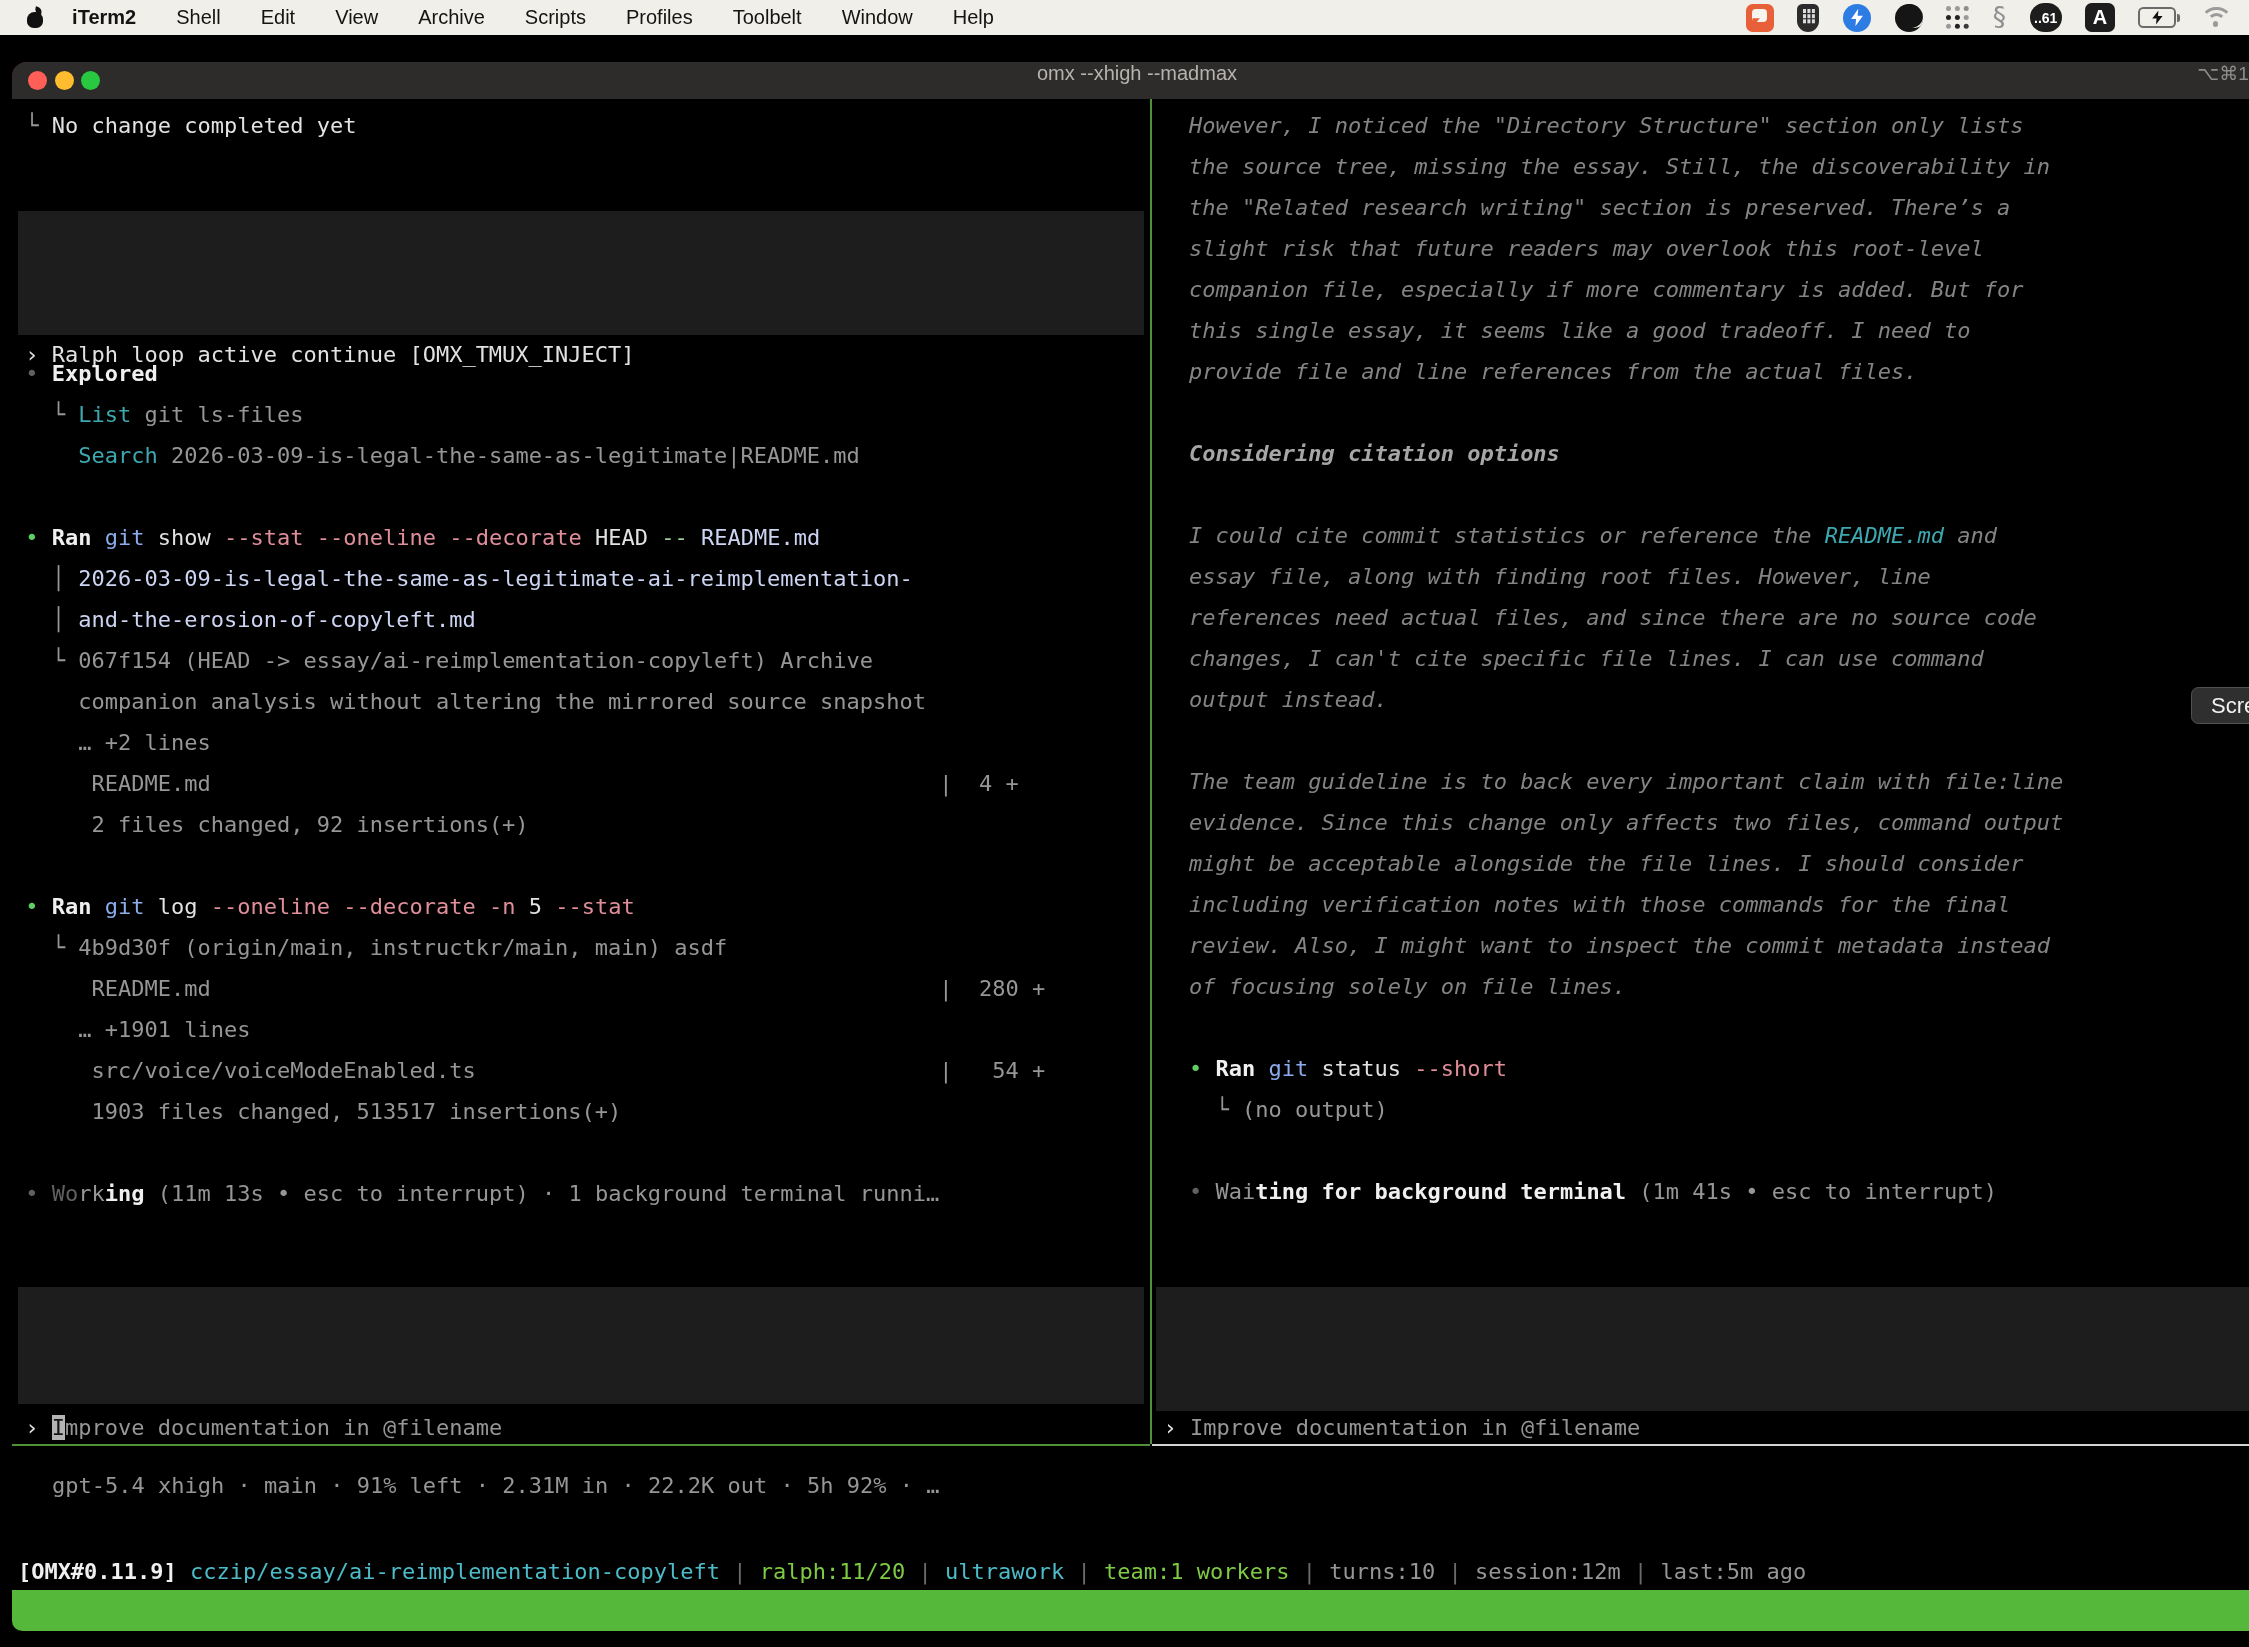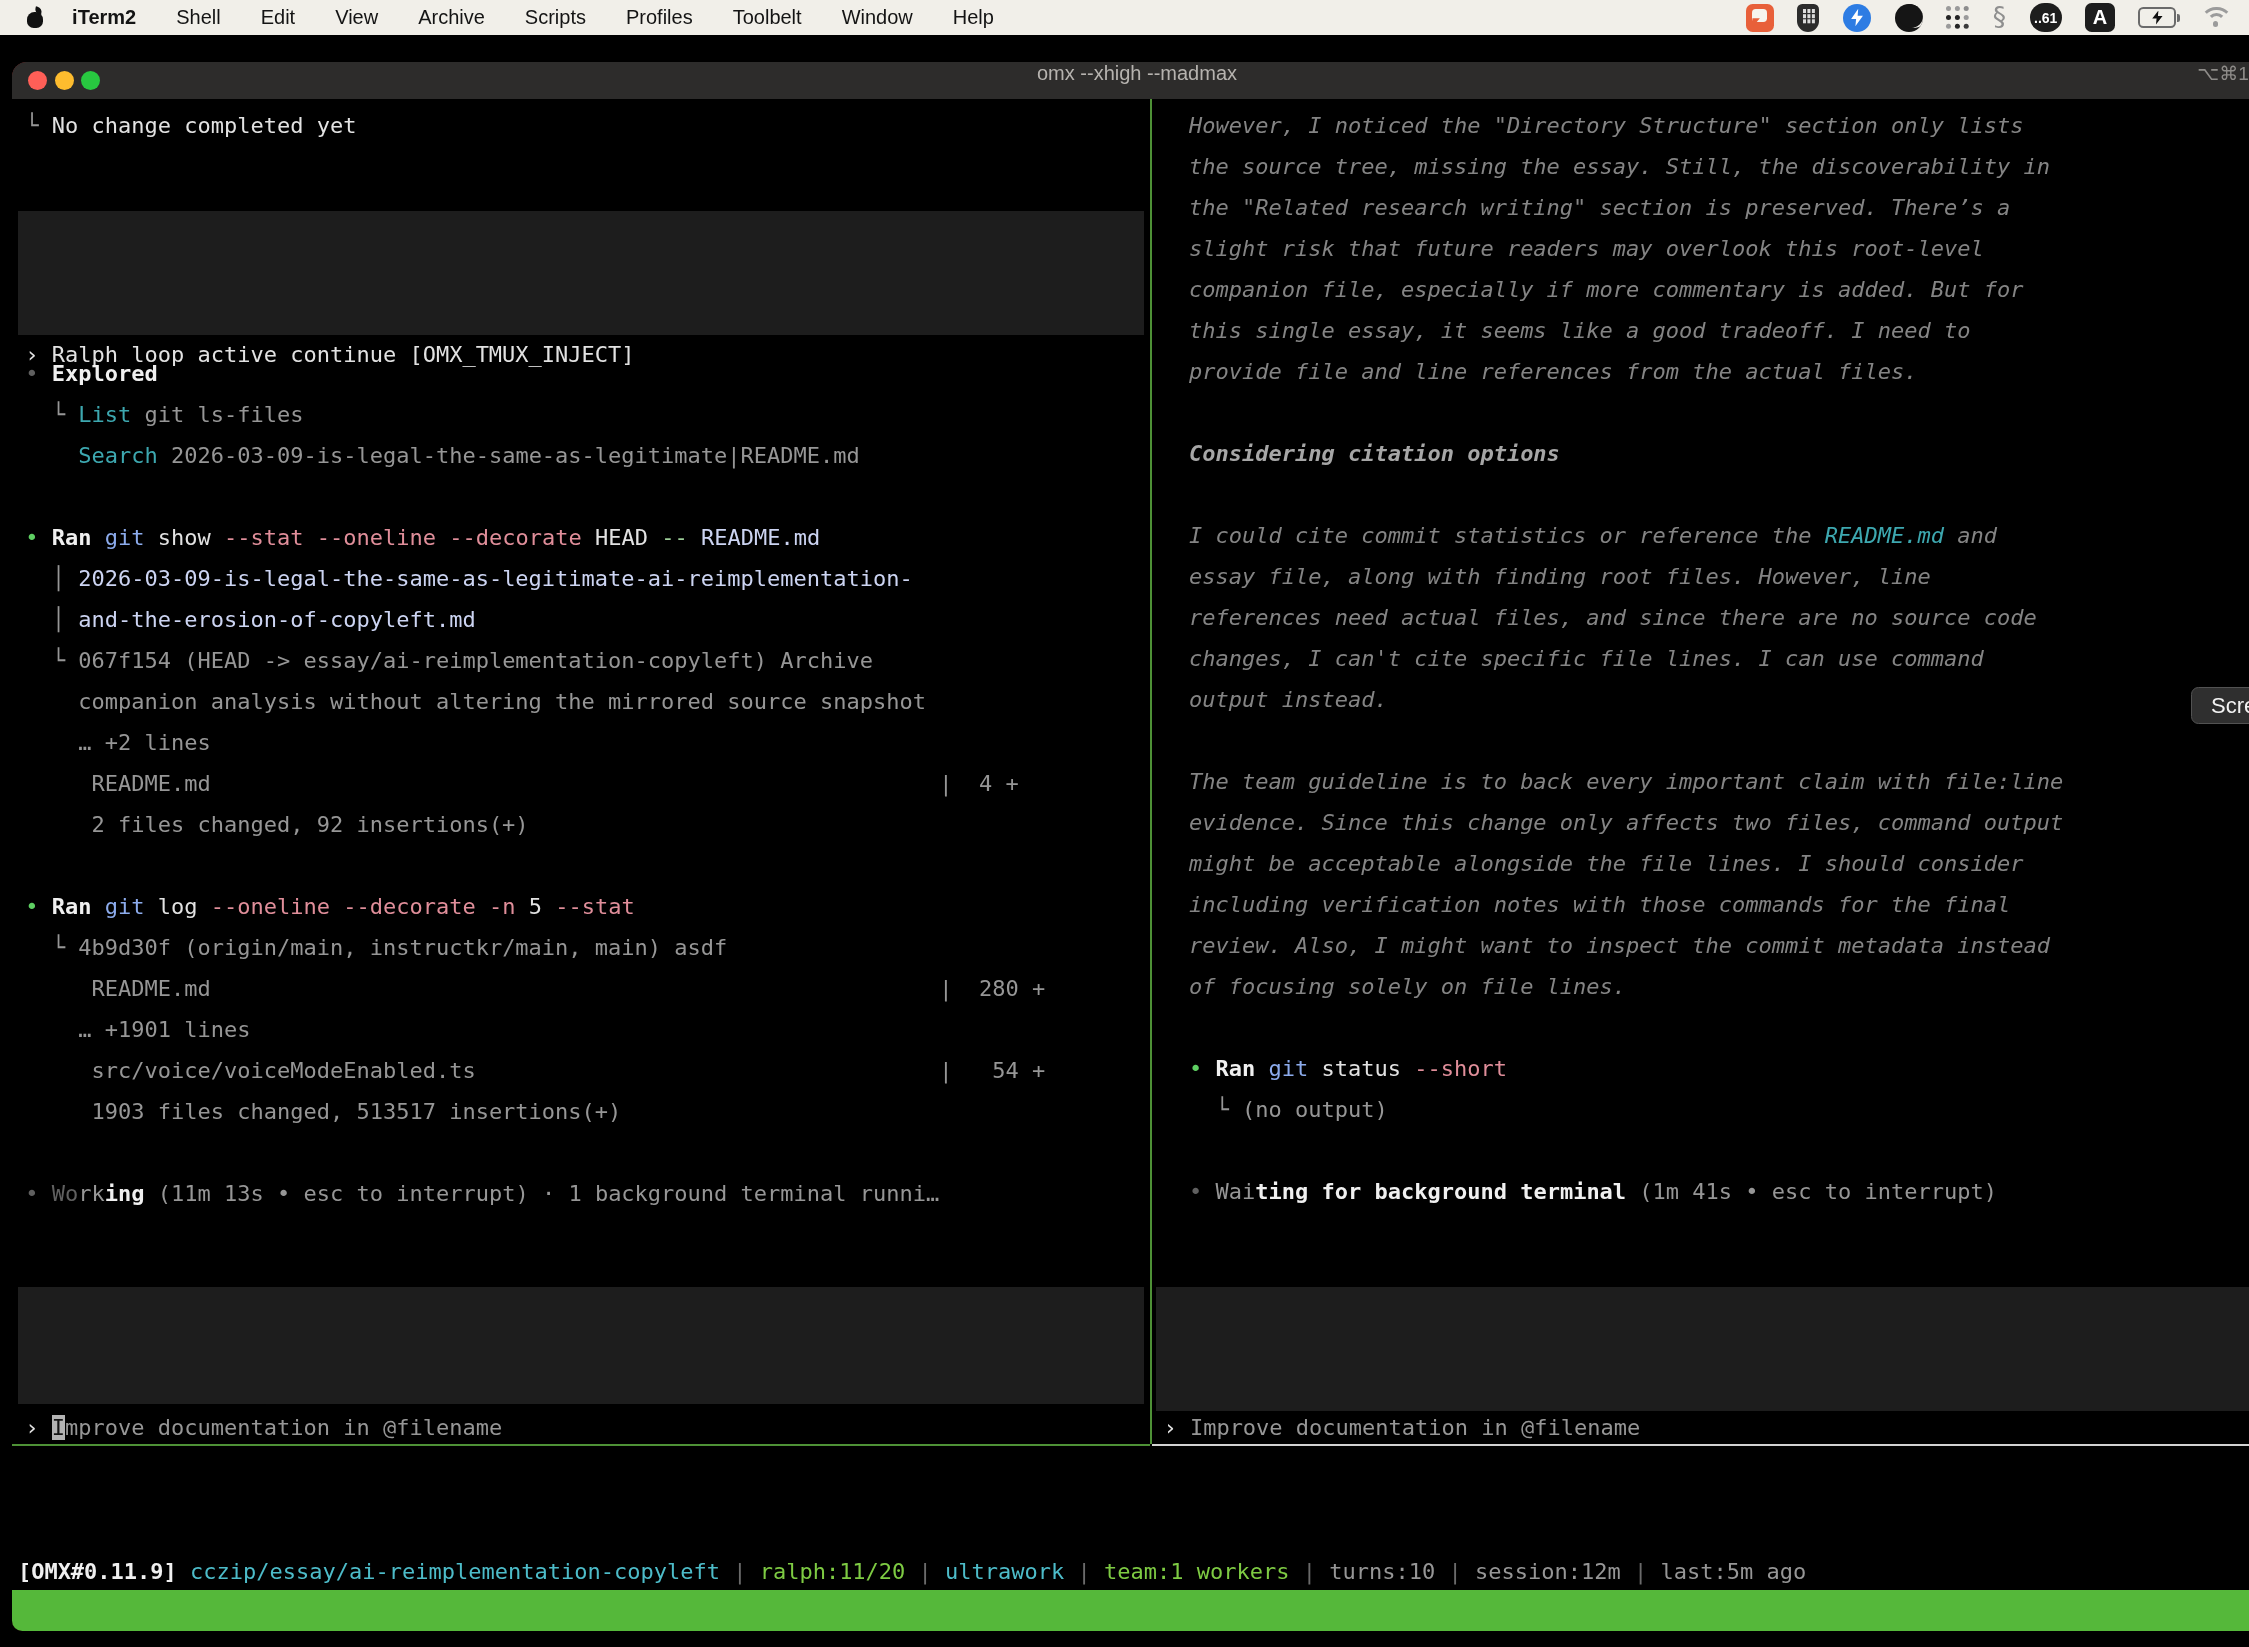--- a/index.html
+++ b/index.html
@@ -180,20 +180,23 @@
     <div class="blk box ralph-box">
       <div class="t-line"><span class="c-bright">› </span><span class="c-bright">Ralph loop active continue [OMX_TMUX_INJECT]</span></div>
     </div>
 
     <div class="blk" style="top:254px; left:13.3px;"><div class="t-line"><span class="c-dim">• </span><span class="c-white">Explored</span></div><div class="t-line"><span class="c-fg">  └ </span><span class="c-teal">List</span><span class="c-fg"> git ls-files</span></div><div class="t-line"><span class="c-fg">    </span><span class="c-teal">Search</span><span class="c-fg"> 2026-03-09-is-legal-the-same-as-legitimate|README.md</span></div><div class="t-line">&nbsp;</div><div class="t-line"><span class="c-green">• </span><span class="c-white">Ran</span><span class="c-fg"> </span><span class="c-blue">git</span><span class="c-bright"> show </span><span class="c-pink">--stat</span><span class="c-fg"> </span><span class="c-pink">--oneline</span><span class="c-fg"> </span><span class="c-pink">--decorate</span><span class="c-bright"> HEAD </span><span class="c-mint">--</span><span class="c-fg"> </span><span class="c-lav">README.md</span></div><div class="t-line"><span class="c-fg">  │ </span><span class="c-lav">2026-03-09-is-legal-the-same-as-legitimate-ai-reimplementation-</span></div><div class="t-line"><span class="c-fg">  │ </span><span class="c-lav">and-the-erosion-of-copyleft.md</span></div><div class="t-line"><span class="c-fg">  └ </span><span class="c-fg">067f154 (HEAD -&gt; essay/ai-reimplementation-copyleft) Archive</span></div><div class="t-line"><span class="c-fg">    companion analysis without altering the mirrored source snapshot</span></div><div class="t-line"><span class="c-fg">    … +2 lines</span></div><div class="t-line"><span class="c-fg">     README.md                                                       |  4 +</span></div><div class="t-line"><span class="c-fg">     2 files changed, 92 insertions(+)</span></div><div class="t-line">&nbsp;</div><div class="t-line"><span class="c-green">• </span><span class="c-white">Ran</span><span class="c-fg"> </span><span class="c-blue">git</span><span class="c-bright"> log </span><span class="c-pink">--oneline</span><span class="c-fg"> </span><span class="c-pink">--decorate</span><span class="c-fg"> </span><span class="c-pink">-n</span><span class="c-bright"> 5 </span><span class="c-pink">--stat</span></div><div class="t-line"><span class="c-fg">  └ </span><span class="c-fg">4b9d30f (origin/main, instructkr/main, main) asdf</span></div><div class="t-line"><span class="c-fg">     README.md                                                       |  280 +</span></div><div class="t-line"><span class="c-fg">    … +1901 lines</span></div><div class="t-line"><span class="c-fg">     src/voice/voiceModeEnabled.ts                                   |   54 +</span></div><div class="t-line"><span class="c-fg">     1903 files changed, 513517 insertions(+)</span></div><div class="t-line">&nbsp;</div><div class="t-line"><span class="c-dim">• </span><span class="c-dim">Wo</span><span class="c-fg">rk</span><span class="c-white">ing</span><span class="c-fg"> (11m 13s • esc to interrupt) · 1 background terminal runni…</span></div></div>
 
     <div class="blk box linput">
       <div class="t-line"><span class="c-bright">› </span><span class="c-cursor">I</span><span class="c-fg">mprove documentation in @filename</span></div>
     </div>
 
+    <div class="blk" style="top:1284px; left:40px;">
+      <div class="t-line c-fg">gpt-5.4 xhigh · main · 91% left · 2.31M in · 22.2K out · 5h 92% · …</div>
+    </div>
 
     <div class="blk vdivider"></div>
     <div class="blk hborder-l"></div>
     <div class="blk hborder-r"></div>
 
     <div class="blk" style="top:5.9px; left:1177px;"><div class="t-line italic"><span class="c-fg">However, I noticed the "Directory Structure" section only lists</span></div><div class="t-line italic"><span class="c-fg">the source tree, missing the essay. Still, the discoverability in</span></div><div class="t-line italic"><span class="c-fg">the "Related research writing" section is preserved. There’s a</span></div><div class="t-line italic"><span class="c-fg">slight risk that future readers may overlook this root-level</span></div><div class="t-line italic"><span class="c-fg">companion file, especially if more commentary is added. But for</span></div><div class="t-line italic"><span class="c-fg">this single essay, it seems like a good tradeoff. I need to</span></div><div class="t-line italic"><span class="c-fg">provide file and line references from the actual files.</span></div><div class="t-line">&nbsp;</div><div class="t-line italic"><span class="c-fgb">Considering citation options</span></div><div class="t-line">&nbsp;</div><div class="t-line italic"><span class="c-fg">I could cite commit statistics or reference the </span><span class="c-teal">README.md</span><span class="c-fg"> and</span></div><div class="t-line italic"><span class="c-fg">essay file, along with finding root files. However, line</span></div><div class="t-line italic"><span class="c-fg">references need actual files, and since there are no source code</span></div><div class="t-line italic"><span class="c-fg">changes, I can't cite specific file lines. I can use command</span></div><div class="t-line italic"><span class="c-fg">output instead.</span></div><div class="t-line">&nbsp;</div><div class="t-line italic"><span class="c-fg">The team guideline is to back every important claim with file:line</span></div><div class="t-line italic"><span class="c-fg">evidence. Since this change only affects two files, command output</span></div><div class="t-line italic"><span class="c-fg">might be acceptable alongside the file lines. I should consider</span></div><div class="t-line italic"><span class="c-fg">including verification notes with those commands for the final</span></div><div class="t-line italic"><span class="c-fg">review. Also, I might want to inspect the commit metadata instead</span></div><div class="t-line italic"><span class="c-fg">of focusing solely on file lines.</span></div><div class="t-line">&nbsp;</div><div class="t-line"><span class="c-green">• </span><span class="c-white">Ran</span><span class="c-fg"> </span><span class="c-blue">git</span><span class="c-bright"> status </span><span class="c-pink">--short</span></div><div class="t-line"><span class="c-fg">  └ </span><span class="c-fg">(no output)</span></div><div class="t-line">&nbsp;</div><div class="t-line"><span class="c-dim">• </span><span class="c-fg">Wai</span><span class="c-white">ting for background terminal</span><span class="c-fg"> (1m 41s • esc to interrupt)</span></div></div>
 
     <div class="blk box rinput">
       <div class="t-line"><span class="c-bright">› </span><span class="c-fg">Improve documentation in @filename</span></div>
     </div>

